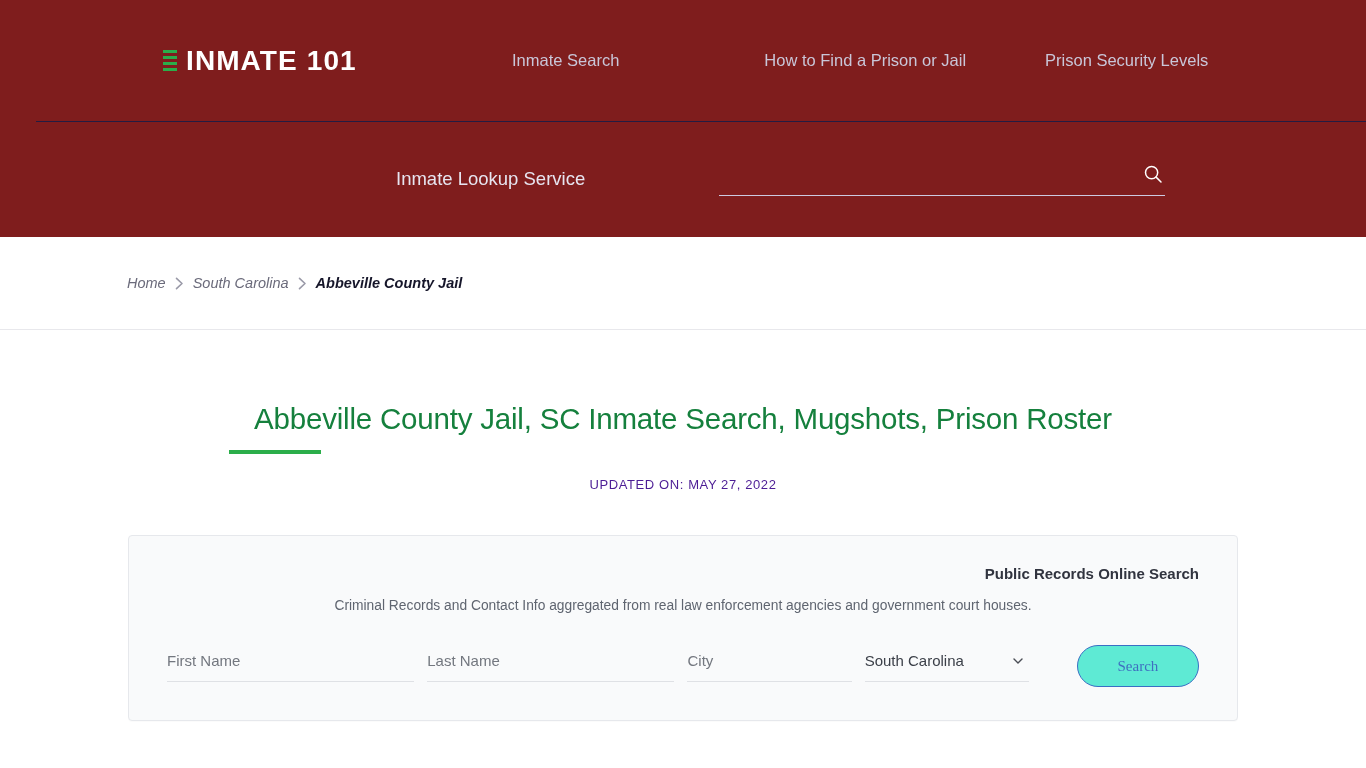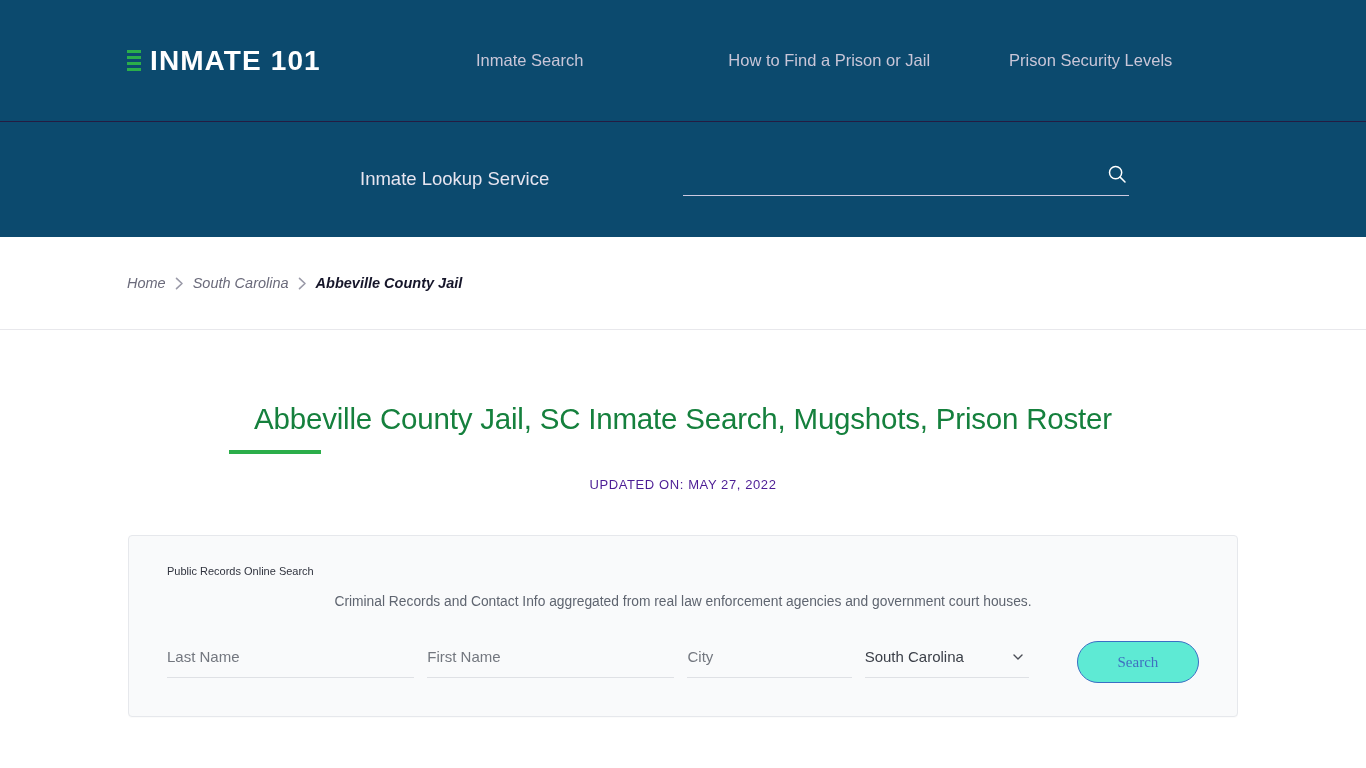--- a/index.html
+++ b/index.html
@@ -12,24 +12,25 @@
 
   body {
     font-family: "Liberation Sans", sans-serif;
     background: #ffffff;
     color: #1f2233;
     -webkit-font-smoothing: antialiased;
   }
 
   
   .site-header {
-    background: #0c4a6e;
+    background: #7f1d1d;
     width: 100%;
     height: 237px;
     position: relative;
+    padding-left: 36px;
   }
 
   .header-top {
     height: 122px;
     display: flex;
     align-items: center;
     border-bottom: 1px solid #241c42;
     position: relative;
   }
 
@@ -207,23 +208,23 @@
     width: 1110px;
     margin: 43px auto 0;
     background: #f9fafb;
     border: 1px solid #e6e8ec;
     border-radius: 4px;
     padding: 30px 38px 38px;
     box-shadow: 0 1px 1px rgba(0,0,0,0.02);
   }
 
   .card-title {
-    text-align: left;
-    font-size: 11px;
-    font-weight: 400;
+    text-align: right;
+    font-size: 15px;
+    font-weight: 700;
     color: #31343f;
     line-height: 1;
   }
   .card-subtitle {
     text-align: center;
     margin-top: 15px;
     font-size: 13.8px;
     color: #5f6570;
     font-weight: 400;
     line-height: 1.4;
@@ -369,26 +370,26 @@
 
   <div class="updated-on">UPDATED ON: MAY 27, 2022</div>
 
   <section class="records-card">
 
     <h2 class="card-title">Public Records Online Search</h2>
     <p class="card-subtitle">Criminal Records and Contact Info aggregated from real law enforcement agencies and government court houses.</p>
 
     <form class="search-form">
 
+      <div class="field first-name">
+        <input type="text" placeholder="First Name" style="">
+      </div>
+
       <div class="field last-name">
         <input type="text" placeholder="Last Name" style="">
-      </div>
-
-      <div class="field first-name">
-        <input type="text" placeholder="First Name" style="">
       </div>
 
       <div class="field city">
         <input type="text" placeholder="City" style="">
       </div>
 
       <div class="field state">
         <select>
           <option>South Carolina</option>
         </select>

